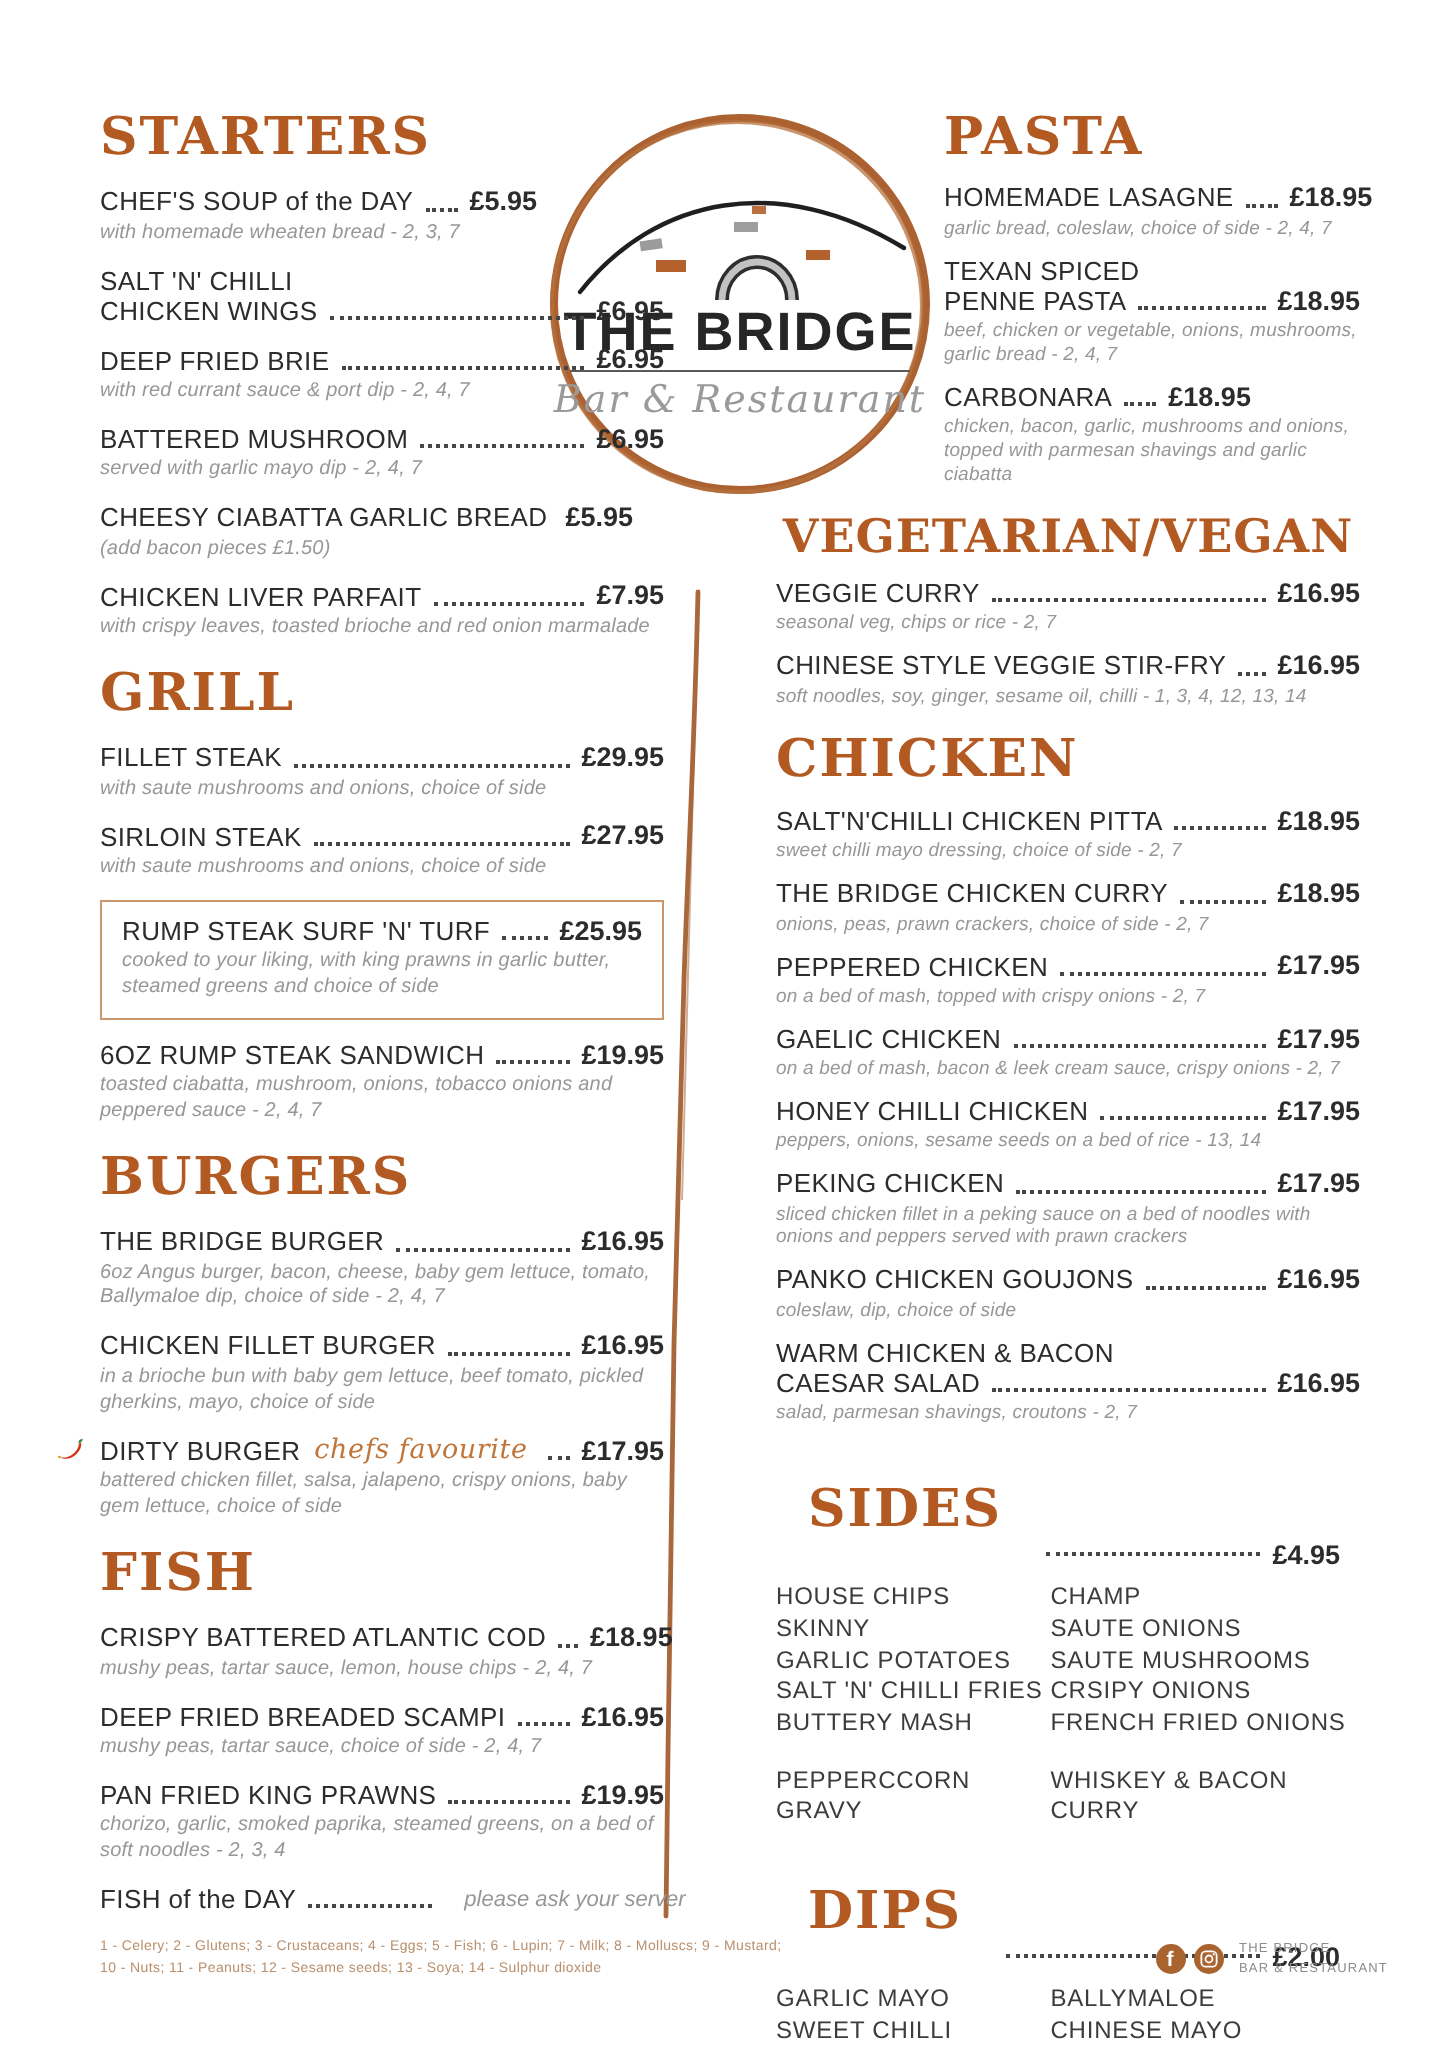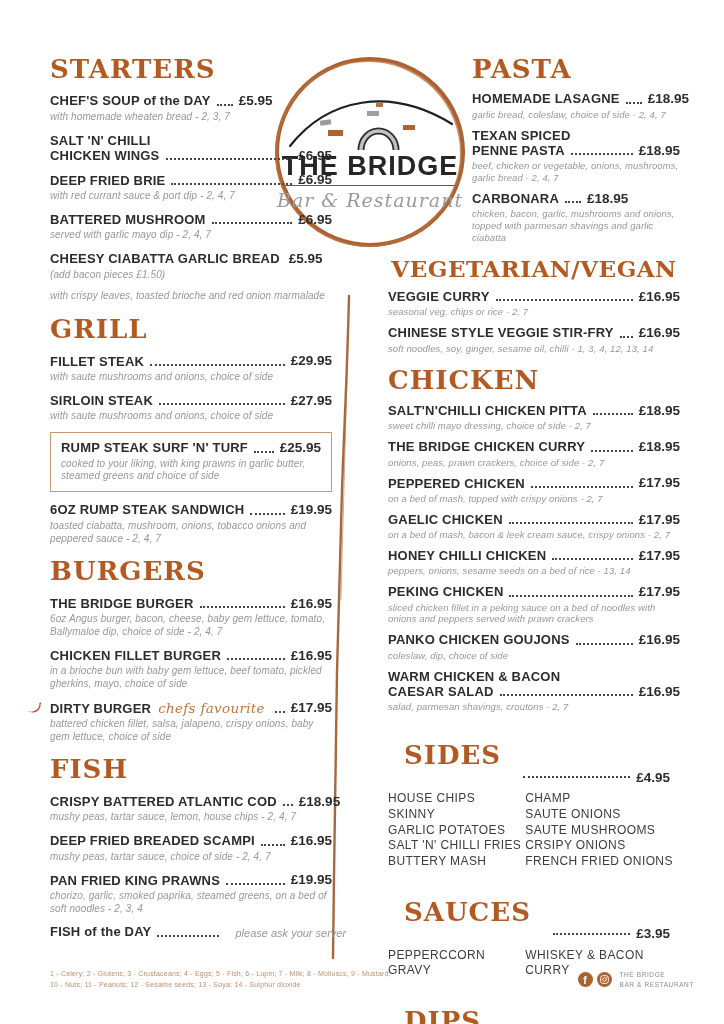--- a/index.html
+++ b/index.html
@@ -16,21 +16,21 @@
     font-family:"DejaVu Serif","Liberation Serif",serif;font-weight:700;
     color:#b35a22;font-size:26px;line-height:1.05;letter-spacing:1px;
     margin:0 0 10px 0;
   }
   .col-right .section-title{margin-bottom:8px;}
   .sec-center .section-title{text-align:center;font-size:23px;letter-spacing:.5px;}
   .sec-pasta{margin-left:84px;}
   .item{margin-bottom:9px;position:relative;}
   .col-right .item{margin-bottom:7px;}
   .row{display:flex;align-items:flex-end;width:100%;}
-  .name{font-weight:700;font-size:13px;letter-spacing:.2px;color:#2c2c2c;line-height:1.18;white-space:nowrap;}
+  .name{font-weight:400;font-size:13px;letter-spacing:.2px;color:#2c2c2c;line-height:1.18;white-space:nowrap;}
   .price{font-weight:700;font-size:13.5px;color:#2c2c2c;line-height:1.15;white-space:nowrap;}
   .head-price{padding-right:10px;text-align:center;}
   .leader{flex:1 1 auto;min-width:10px;border-bottom:2px dotted #454545;margin:0 6px 3px 6px;}
   .leader.short{flex:0 0 16px;}
   .leader.mid{flex:0 0 62px;}
   .head-row{display:flex;align-items:flex-end;margin-bottom:6px;}
   .head-row .section-title{margin:16px;}
   .head-row .leader{margin-bottom:7px;}
   .spacer{flex:1 1 auto;}
   .gap{flex:0 0 9px;}
@@ -132,20 +132,25 @@
       <div class="item">
         <div class="row">
           <span class="name">CHEESY CIABATTA GARLIC BREAD</span>
           <span class="gap"></span>
           <span class="price">£5.95</span>
           <span class="spacer"></span>
         </div>
         <div class="desc">(add bacon pieces £1.50)</div>
       </div>
       <div class="item">
+        <div class="row">
+          <span class="name">CHICKEN LIVER PARFAIT</span>
+          <span class="leader"></span>
+          <span class="price">£7.95</span>
+        </div>
         <div class="desc">with crispy leaves, toasted brioche and red onion marmalade</div>
       </div>
     </section>
     <section class="menu-section">
       <h2 class="section-title">GRILL</h2>
       <div class="item">
         <div class="row">
           <span class="name">FILLET STEAK</span>
           <span class="leader"></span>
           <span class="price">£29.95</span>
@@ -383,25 +388,20 @@
         <div class="opt-col right">
           <div class="opt">CHAMP</div>
           <div class="opt">SAUTE ONIONS</div>
           <div class="opt">SAUTE MUSHROOMS</div>
           <div class="opt">CRSIPY ONIONS</div>
           <div class="opt">FRENCH FRIED ONIONS</div>
         </div>
       </div>
     </section>
     <section class="menu-section">
-      <div class="head-row">
-        <h2 class="section-title">SAUCES</h2>
-        <span class="leader"></span>
-        <span class="price head-price">£3.95</span>
-      </div>
       <div class="options">
         <div class="opt-col left">
           <div class="opt">PEPPERCCORN</div>
           <div class="opt">GRAVY</div>
         </div>
         <div class="opt-col right">
           <div class="opt">WHISKEY &amp; BACON</div>
           <div class="opt">CURRY</div>
         </div>
       </div>

